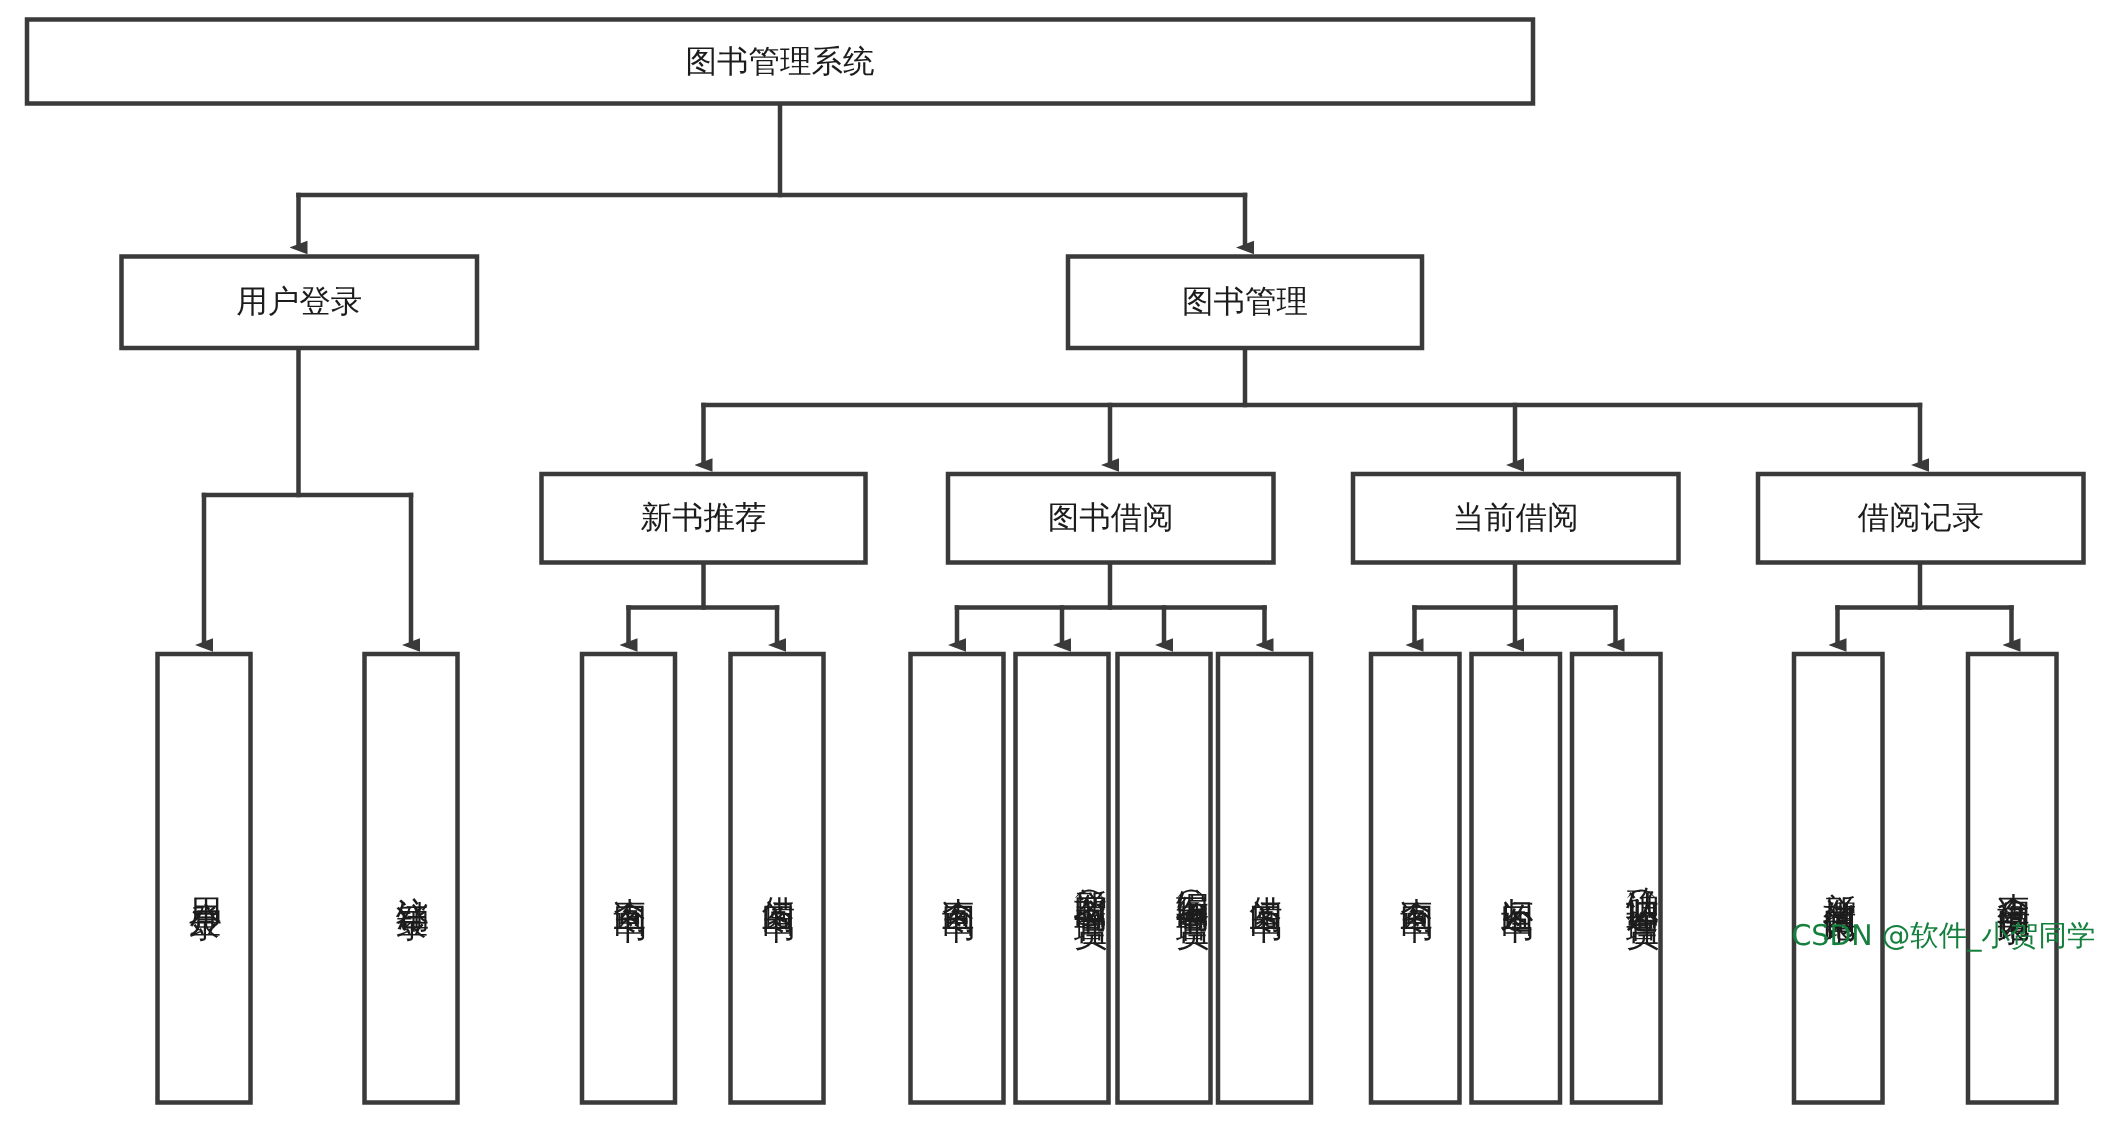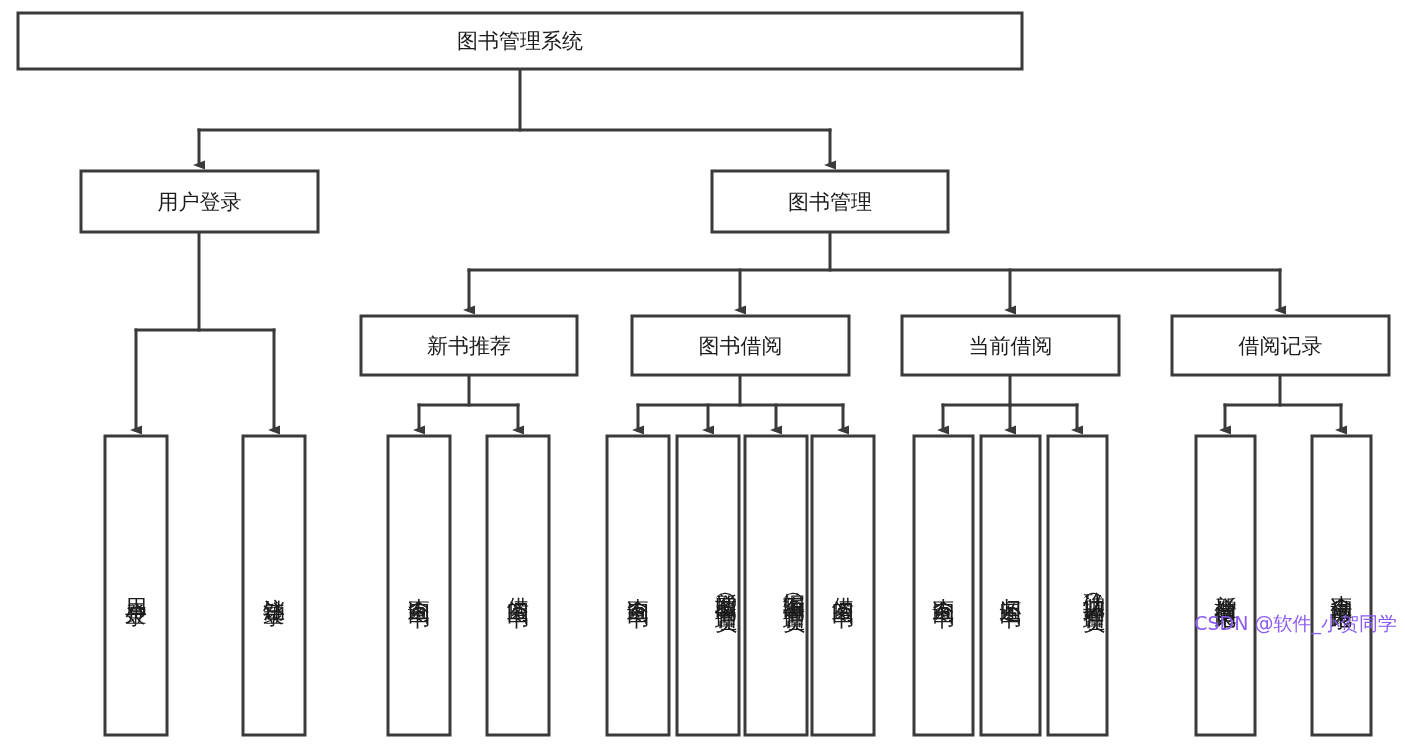--- a/index.html
+++ b/index.html
@@ -61,21 +61,21 @@
     white-space: nowrap;
     pointer-events: none;
     text-align: center;
   }
   .watermark {
     position: absolute;
     right: 8px;
     bottom: 4px;
     font-family: "DejaVu Sans", "Liberation Sans", sans-serif;
     font-size: 19px;
-    color: #8b5cf6;
+    color: #15803d;
     white-space: nowrap;
   }
 </style>
 </head>
 <body>
 
 <div id="diagram-root">
 
   <svg id="tree-svg" viewBox="0 0 1405 747">
     <defs>

